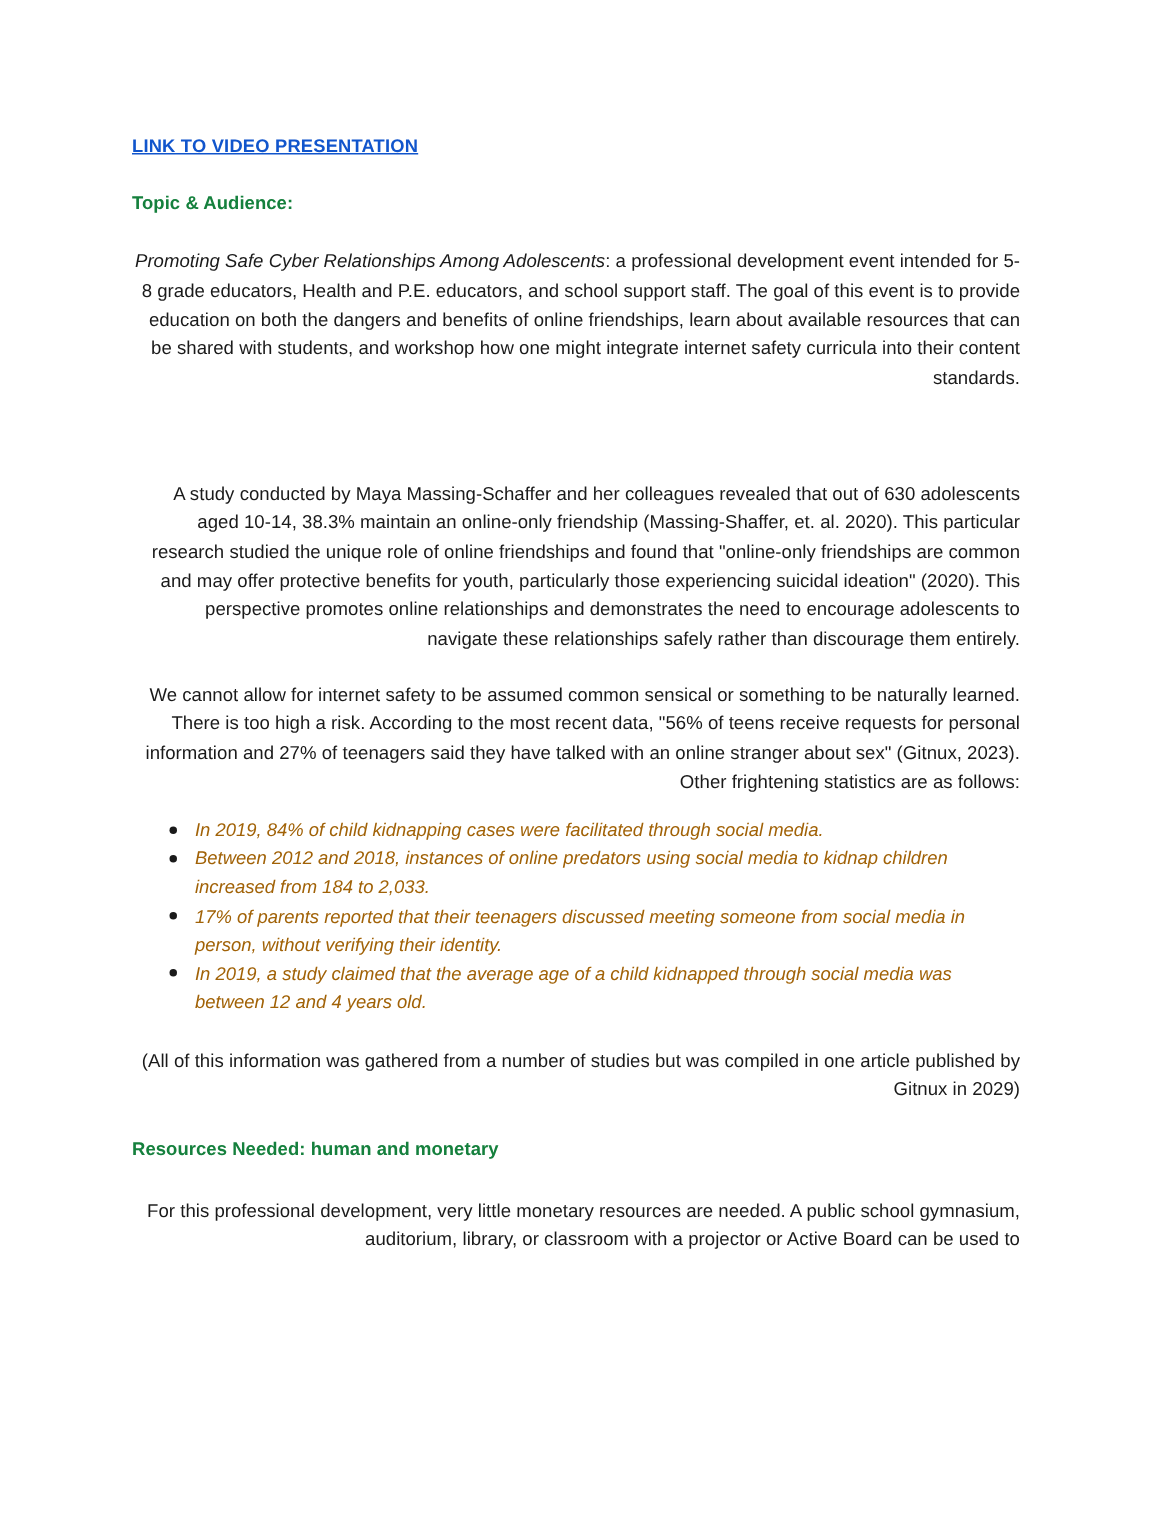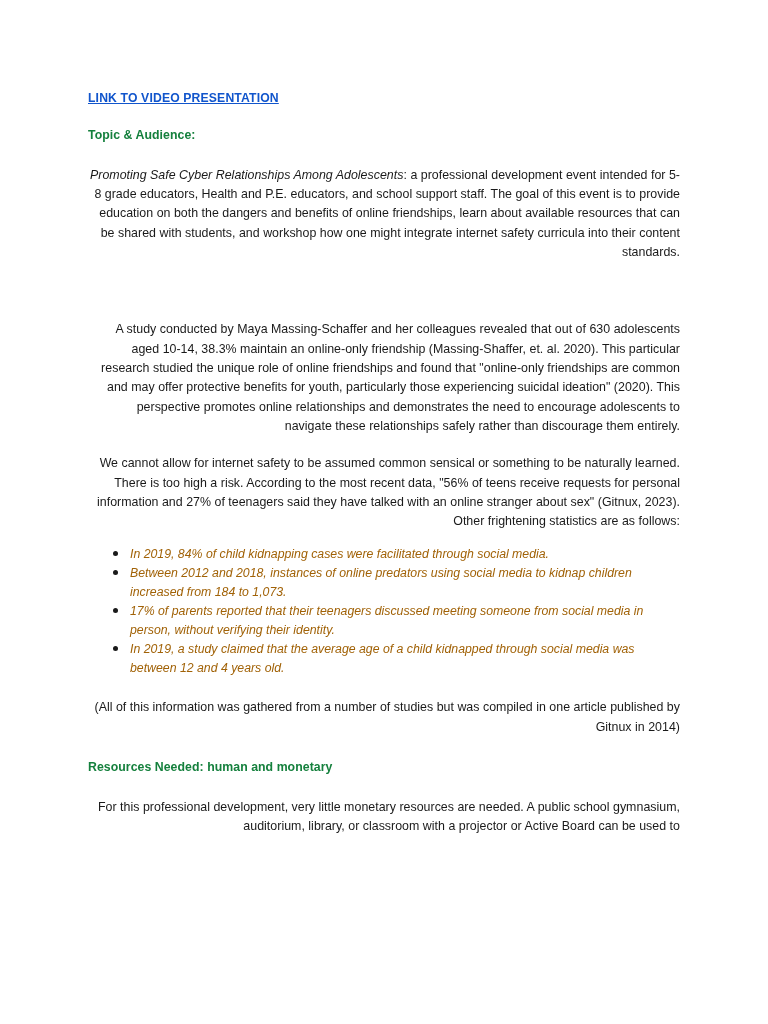--- a/index.html
+++ b/index.html
@@ -119,35 +119,35 @@
 
     <div class="sp-list-top"></div>
 
     <ul class="bullets">
       <li>
         <span class="bullet-dot"></span>
         <span>In 2019, 84% of child kidnapping cases were facilitated through social media.</span>
       </li>
       <li>
         <span class="bullet-dot"></span>
-        <span>Between 2012 and 2018, instances of online predators using social media to kidnap children increased from 184 to 1,073.</span>
+        <span>Between 2012 and 2018, instances of online predators using social media to kidnap children increased from 184 to 2,033.</span>
       </li>
       <li>
         <span class="bullet-dot"></span>
         <span>17% of parents reported that their teenagers discussed meeting someone from social media in person, without verifying their identity.</span>
       </li>
       <li>
         <span class="bullet-dot"></span>
         <span>In 2019, a study claimed that the average age of a child kidnapped through social media was between 12 and 4 years old.</span>
       </li>
     </ul>
 
     <div class="sp-list-bottom"></div>
 
-    <div class="para">(All of this information was gathered from a number of studies but was compiled in one article published by Gitnux in 2014)</div>
+    <div class="para">(All of this information was gathered from a number of studies but was compiled in one article published by Gitnux in 2029)</div>
 
     <div class="sp-compiled-gap"></div>
 
     <div class="heading">Resources Needed: human and monetary</div>
 
     <div class="sp-res-gap"></div>
 
     <div class="para">For this professional development, very little monetary resources are needed.  A public school gymnasium, auditorium, library, or classroom with a projector or Active Board can be used to</div>
 
   </div>

